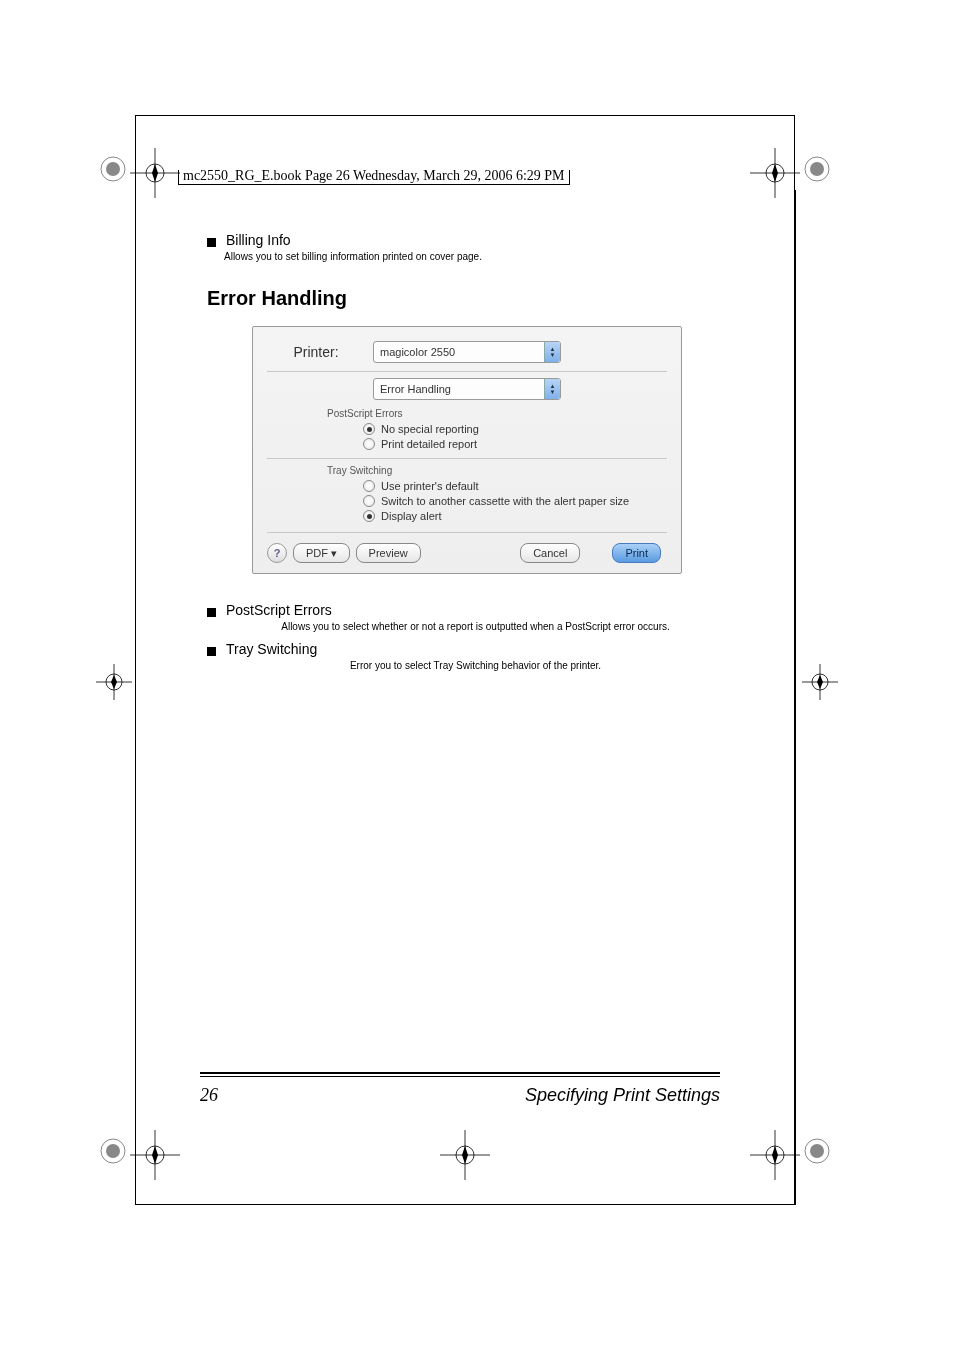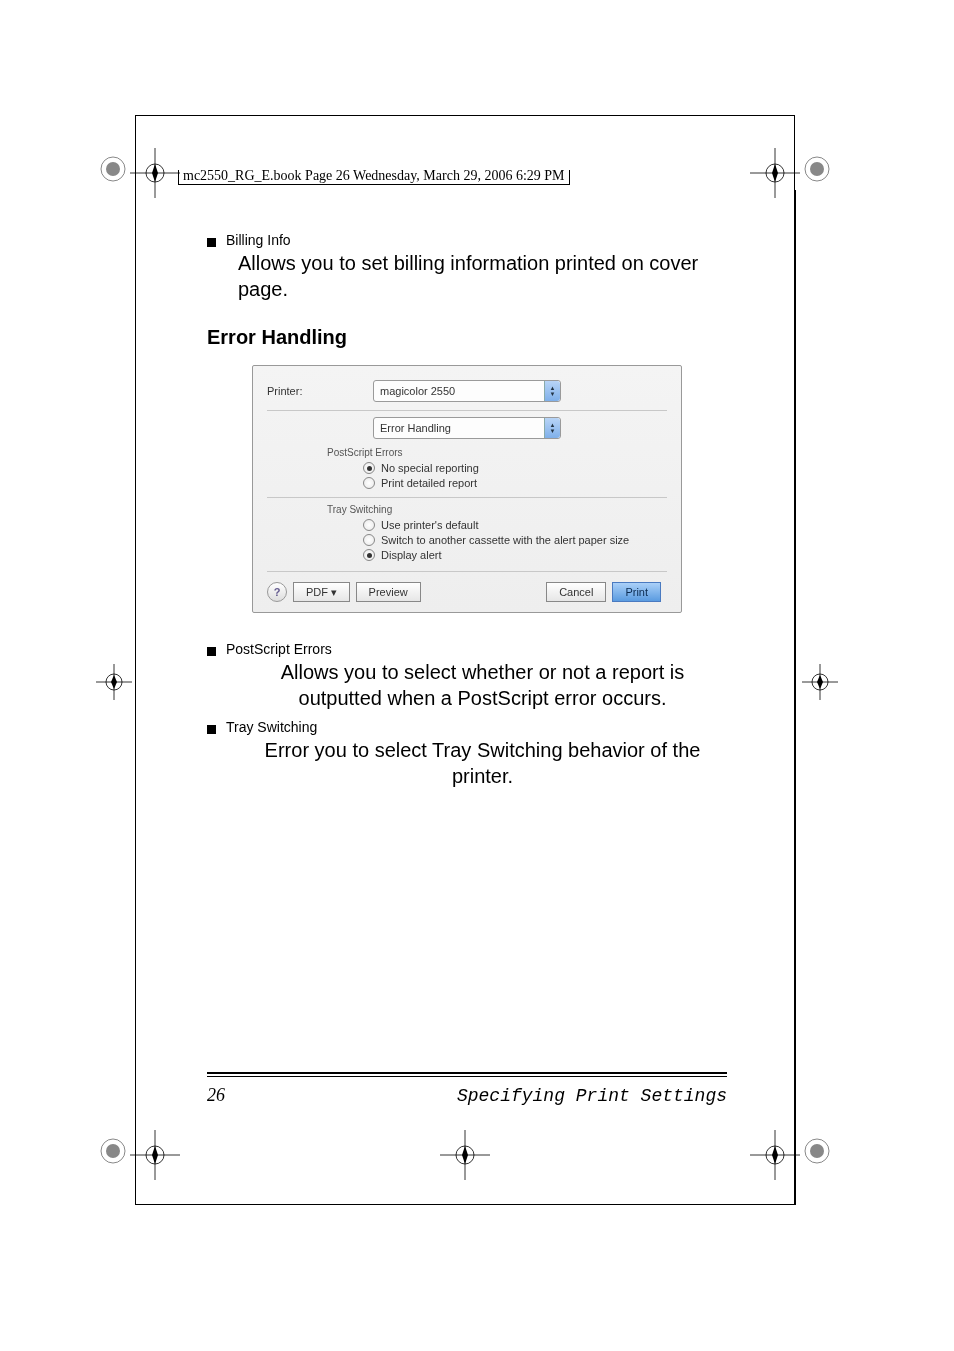--- a/index.html
+++ b/index.html
@@ -67,22 +67,22 @@
   }
   .square-bullet {
     width: 9px; height: 9px;
     background: #000;
     margin-top: 4px;
     margin-right: 10px;
     flex-shrink: 0;
   }
   .bullet-title { font-size: 14px; }
   .bullet-desc {
-    font-size: 20px;
-    margin-left: 31px;
+    font-size: 10px;
+    margin-left: 17px;
     line-height: 1.3;
   }
   .section-heading {
     font-size: 20px;
     font-weight: bold;
     margin-top: 24px;
     margin-bottom: 16px;
   }
 
   .dialog {
@@ -95,23 +95,23 @@
     font-size: 11px;
     color: #333;
   }
   .row {
     display: flex;
     align-items: center;
     margin-bottom: 8px;
   }
   .row-label {
     width: 106px;
-    text-align: left;
+    text-align: center;
     padding-right: 8px;
-    font-size: 11px;
+    font-size: 14px;
   }
   .combo {
     flex: 0 0 188px;
     height: 22px;
     background: #fdfdfd;
     border: 1px solid #9a9a9a;
     border-radius: 3px;
     display: flex;
     align-items: center;
     position: relative;
@@ -167,54 +167,55 @@
     background: linear-gradient(#fff, #ddd);
     display: flex; align-items: center; justify-content: center;
     font-size: 11px; font-weight: bold;
     color: #635a8e;
     margin-right: 6px;
   }
   .pill-btn {
     height: 20px;
     padding: 0 12px;
     border: 1px solid #888;
-    border-radius: 0;
+    border-radius: 8px;
     background: linear-gradient(#fff, #e6e6e6);
     display: flex; align-items: center;
     font-size: 11px;
     margin-right: 6px;
   }
   .pill-btn.primary {
     background: linear-gradient(#aad0f8, #5a9be0);
     border-color: #4a7ac0;
     color: #0a2a50;
     font-weight: 500;
+    margin-left: 26px;
   }
   .spacer { flex: 1; }
 
   .lower-bullets { margin-top: 0; }
   .lower-bullets .bullet-row { margin-top: 0; }
   .lower-bullets .bullet-desc { margin-bottom: 8px; text-align: center; }
 
   .page-footer {
     position: absolute;
-    left: 207px;
+    left: 200px;
     top: 1072px;
     width: 520px;
   }
   .footer-rule-thick { height: 2px; background: #000; margin-bottom: 2px; }
   .footer-rule-thin { height: 0.5px; background: #000; }
   .footer-row {
     display: flex;
     justify-content: space-between;
     align-items: baseline;
     margin-top: 8px;
   }
   .page-number { font-size: 18px; font-style: italic; font-family: "Times New Roman", serif; }
-  .footer-title { font-size: 18px; font-style: italic; font-family: Liberation Mono, monospace; }
+  .footer-title { font-size: 18px; font-style: italic; font-family: Liberation Sans, sans-serif; }
 </style>
 </head>
 <body>
 
 <div class="page-frame"></div>
 
 <div class="header-line">mc2550_RG_E.book  Page 26  Wednesday, March 29, 2006  6:29 PM</div>
 
 <svg class="crop-mark crop-tl" viewBox="0 0 50 50">
     <circle cx="25" cy="25" r="9" fill="none" stroke="#000" stroke-width="0.8"></circle>

